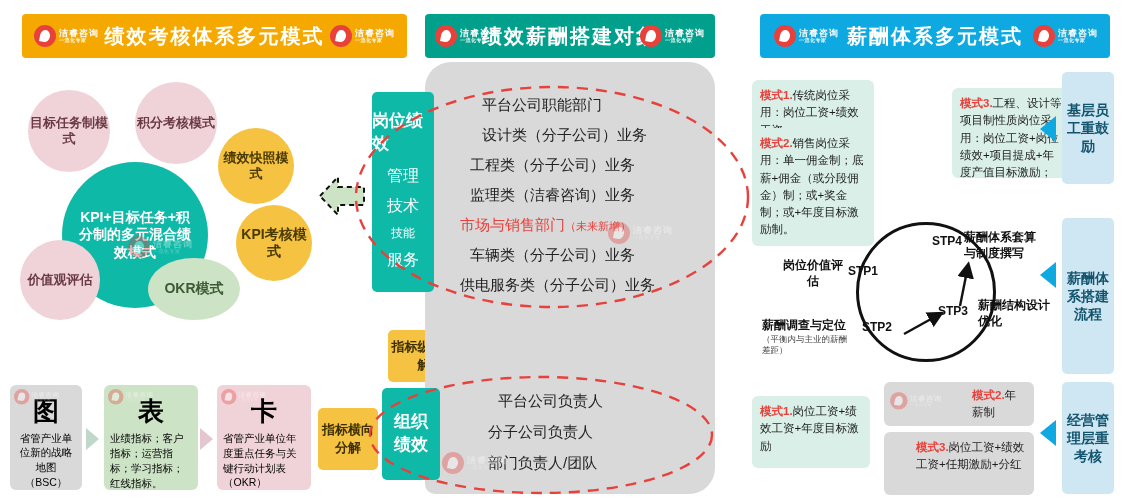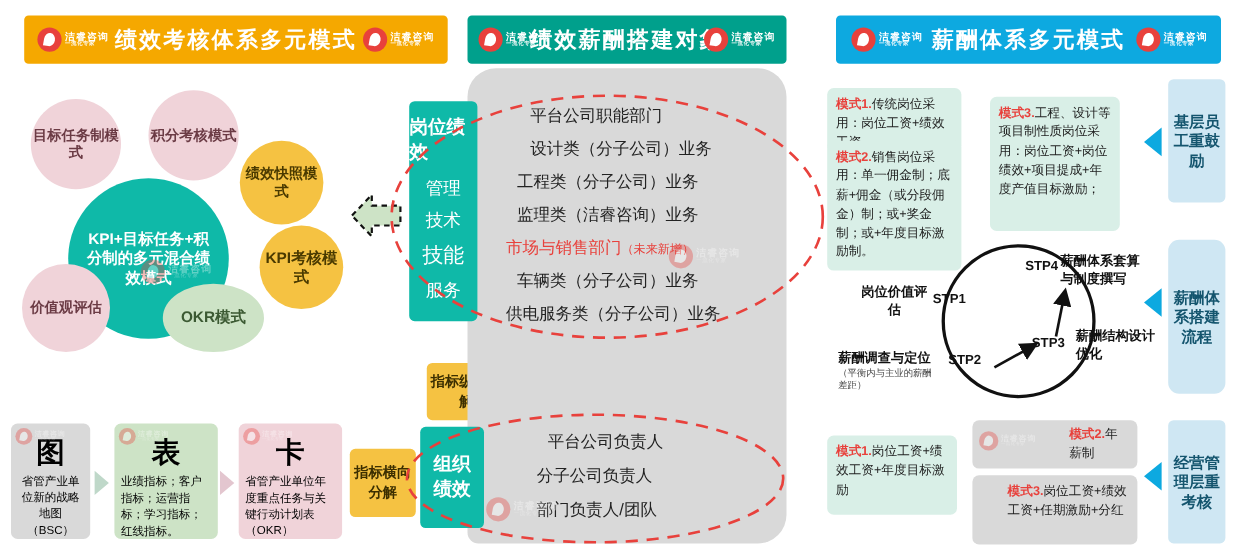--- a/index.html
+++ b/index.html
@@ -177,21 +177,21 @@
   <svg class="abs" style="left:316px;top:165px;width:62px;height:62px;" viewBox="0 0 62 62">
     <path d="M4 31 L22 12 L22 22 L48 22 L48 40 L22 40 L22 50 Z" fill="#CDE3C6" stroke="#111" stroke-width="2" stroke-dasharray="5 4"></path>
   </svg>
 
   <div class="abs greypanel" style="left:425px;top:62px;width:290px;height:432px;"></div>
 
   <div class="abs tealbar" style="left:372px;top:92px;width:62px;height:200px;">
     <span style="font-size:17px;margin-bottom:6px;">岗位绩效</span>
     <span style="font-weight:normal;font-size:16px;margin:4px 0;">管理</span>
     <span style="font-weight:normal;font-size:16px;margin:4px 0;">技术</span>
-    <span style="font-weight:normal;font-size:19px;margin:4px 0;">技能</span>
+    <span style="font-weight:normal;font-size:12px;margin:4px 0;">技能</span>
     <span style="font-weight:normal;font-size:16px;margin:4px 0;">服务</span>
   </div>
 
   <svg class="abs" style="left:352px;top:82px;width:400px;height:230px;" viewBox="0 0 400 230">
     <ellipse cx="200" cy="115" rx="196" ry="110" fill="none" stroke="#E8413C" stroke-width="2.4" stroke-dasharray="11 8"></ellipse>
   </svg>
 
   <div class="abs" style="left:460px;top:96px;width:260px;">
     <div class="listline" style="margin:0 0 11px 22px;">平台公司职能部门</div>
     <div class="listline" style="margin:0 0 11px 22px;">设计类（分子公司）业务</div>
@@ -231,26 +231,26 @@
         <i>一流化专家</i>
       </span>
     </div>
 
   <div class="abs rbox mint" style="left:752px;top:80px;width:122px;height:58px;">
     <span class="k">模式1.</span><span>传统岗位采用：岗位工资+绩效工资</span>
   </div>
   <div class="abs rbox mint" style="left:752px;top:128px;width:122px;height:118px;">
     <span class="k">模式2.</span><span>销售岗位采用：单一佣金制；底薪+佣金（或分段佣金）制；或+奖金制；或+年度目标激励制。</span>
   </div>
-  <div class="abs rbox mint" style="left:900px;top:88px;width:118px;height:122px;">
+  <div class="abs rbox mint" style="left:952px;top:88px;width:118px;height:90px;">
     <span class="k">模式3.</span><span>工程、设计等项目制性质岗位采用：岗位工资+岗位绩效+项目提成+年度产值目标激励；</span>
   </div>
 
   <div class="abs lbl-blue" style="left:1062px;top:72px;width:52px;height:112px;">基层员工重鼓励</div>
-  <div class="abs lbl-blue" style="left:1062px;top:218px;width:52px;height:140px;border-radius:10px;">薪酬体系搭建流程</div>
+  <div class="abs lbl-blue" style="left:1062px;top:218px;width:52px;height:156px;">薪酬体系搭建流程</div>
   <div class="abs lbl-blue" style="left:1062px;top:382px;width:52px;height:112px;">经营管理层重考核</div>
 
   <div class="abs arrow-left" style="left:1040px;top:116px;"></div>
   <div class="abs arrow-left" style="left:1040px;top:262px;"></div>
   <div class="abs arrow-left" style="left:1040px;top:420px;"></div>
 
   <div class="abs ringwrap" style="left:856px;top:222px;width:140px;height:140px;">
     <div class="ring"></div>
     <span class="stp" style="left:-8px;top:42px;">STP1</span>
     <span class="stp" style="left:6px;top:98px;">STP2</span>

